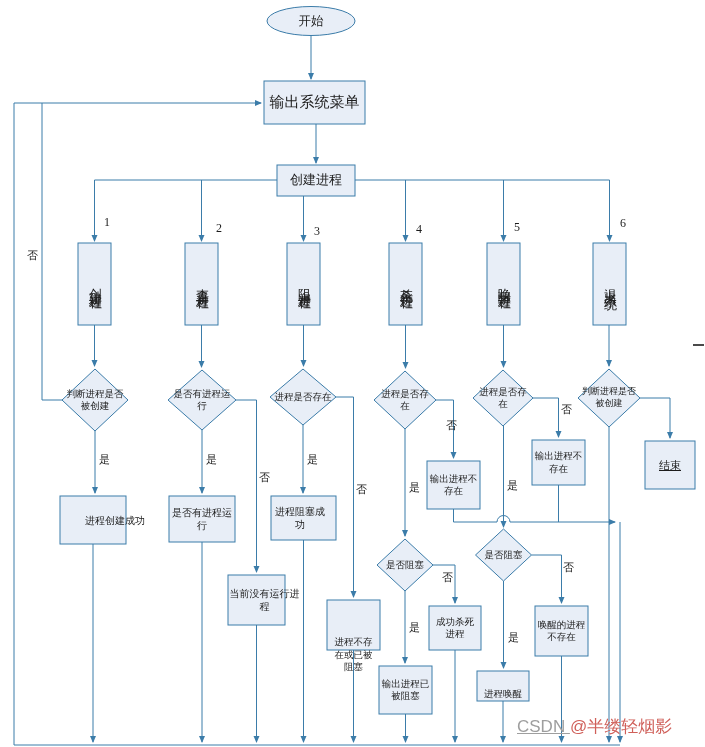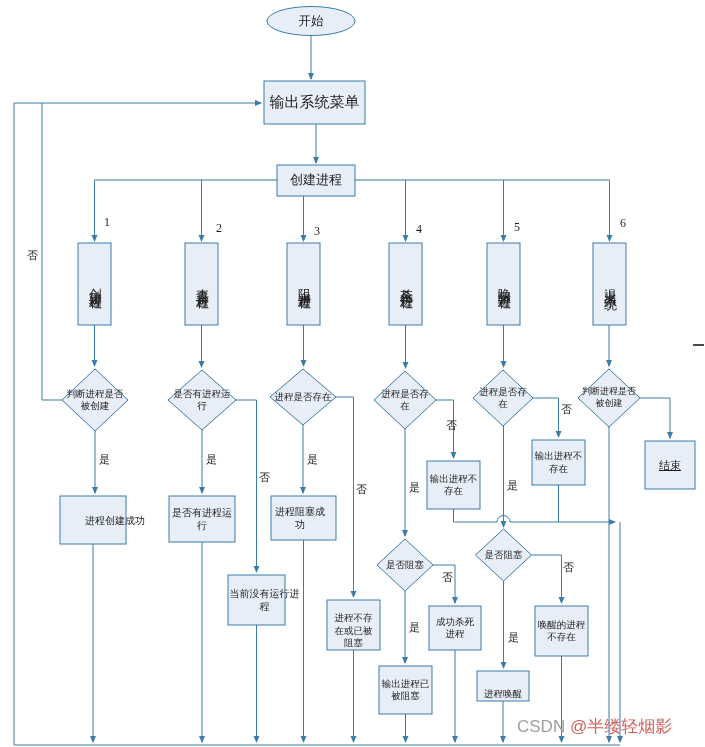--- a/index.html
+++ b/index.html
@@ -16,21 +16,21 @@
   .dash{stroke:#4a4a4a;stroke-width:2;fill:none;}
   .lbl{
     position:absolute;display:flex;align-items:center;justify-content:center;
     text-align:center;line-height:1.3;color:var(--text);
   }
   .vlbl{writing-mode:vertical-lr;text-orientation:upright;letter-spacing:3px;}
   .elbl{position:absolute;font-size:11px;color:var(--text);}
   .num{position:absolute;font-size:12px;color:var(--text);}
   .wm{position:absolute;left:517px;top:715px;font-size:17px;white-space:nowrap;
       font-family:"Liberation Sans","DejaVu Sans",sans-serif;}
-  .wm .g{color:var(--wmgray);}
+  .wm .g{color:var(--wmgray);text-decoration:underline;}
   .wm .r{color:var(--wmred);margin-top:45px;}
 </style>
 </head>
 <body>
 
 <div class="canvas">
 
   <svg width="705" height="747" viewBox="0 0 705 747">
     <defs>
       <marker id="arr" markerWidth="9" markerHeight="8" refX="6" refY="3" orient="auto" markerUnits="userSpaceOnUse">
@@ -144,21 +144,21 @@
   <div class="lbl" style="left:380px;top:374px;width:50px;height:52px;font-size:9.5px;">进程是否存在</div>
   <div class="lbl" style="left:478px;top:372px;width:50px;height:52px;font-size:9.5px;">进程是否存在</div>
   <div class="lbl" style="left:581px;top:372px;width:56px;height:52px;font-size:9px;">判断进程是否被创建</div>
   <div class="lbl" style="left:379px;top:551px;width:52px;height:28px;font-size:9.5px;">是否阻塞</div>
   <div class="lbl" style="left:477.5px;top:541px;width:52px;height:28px;font-size:9.5px;">是否阻塞</div>
 
   <div class="lbl" style="left:60px;top:496px;width:66px;height:48px;font-size:10px;padding-left:22px;">进程创建成功</div>
   <div class="lbl" style="left:169px;top:496px;width:66px;height:46px;font-size:10px;">是否有进程运行</div>
   <div class="lbl" style="left:228px;top:575px;width:73px;height:50px;font-size:10px;">当前没有运行进程</div>
   <div class="lbl" style="left:271px;top:496px;width:58px;height:44px;font-size:10px;">进程阻塞成功</div>
-  <div class="lbl" style="left:331px;top:600px;width:45px;height:62px;font-size:9.5px;">进程不存在或已被阻塞</div>
+  <div class="lbl" style="left:331px;top:624px;width:45px;height:62px;font-size:9.5px;">进程不存在或已被阻塞</div>
   <div class="lbl" style="left:427px;top:461px;width:53px;height:48px;font-size:9.5px;">输出进程不存在</div>
   <div class="lbl" style="left:433px;top:606px;width:44px;height:44px;font-size:9.5px;">成功杀死进程</div>
   <div class="lbl" style="left:379px;top:666px;width:53px;height:48px;font-size:9.5px;">输出进程已被阻塞</div>
   <div class="lbl" style="left:532px;top:440px;width:53px;height:45px;font-size:9.5px;">输出进程不存在</div>
   <div class="lbl" style="left:535px;top:606px;width:53px;height:50px;font-size:9.5px;">唤醒的进程不存在</div>
   <div class="lbl" style="left:477px;top:671px;width:52px;height:47px;font-size:9.5px;">进程唤醒</div>
   <div class="lbl" style="left:645px;top:441px;width:50px;height:48px;font-size:11px;text-decoration:underline;">结束</div>
 
   <div class="num" style="left:104px;top:215px;">1</div>
   <div class="num" style="left:216px;top:221px;">2</div>

